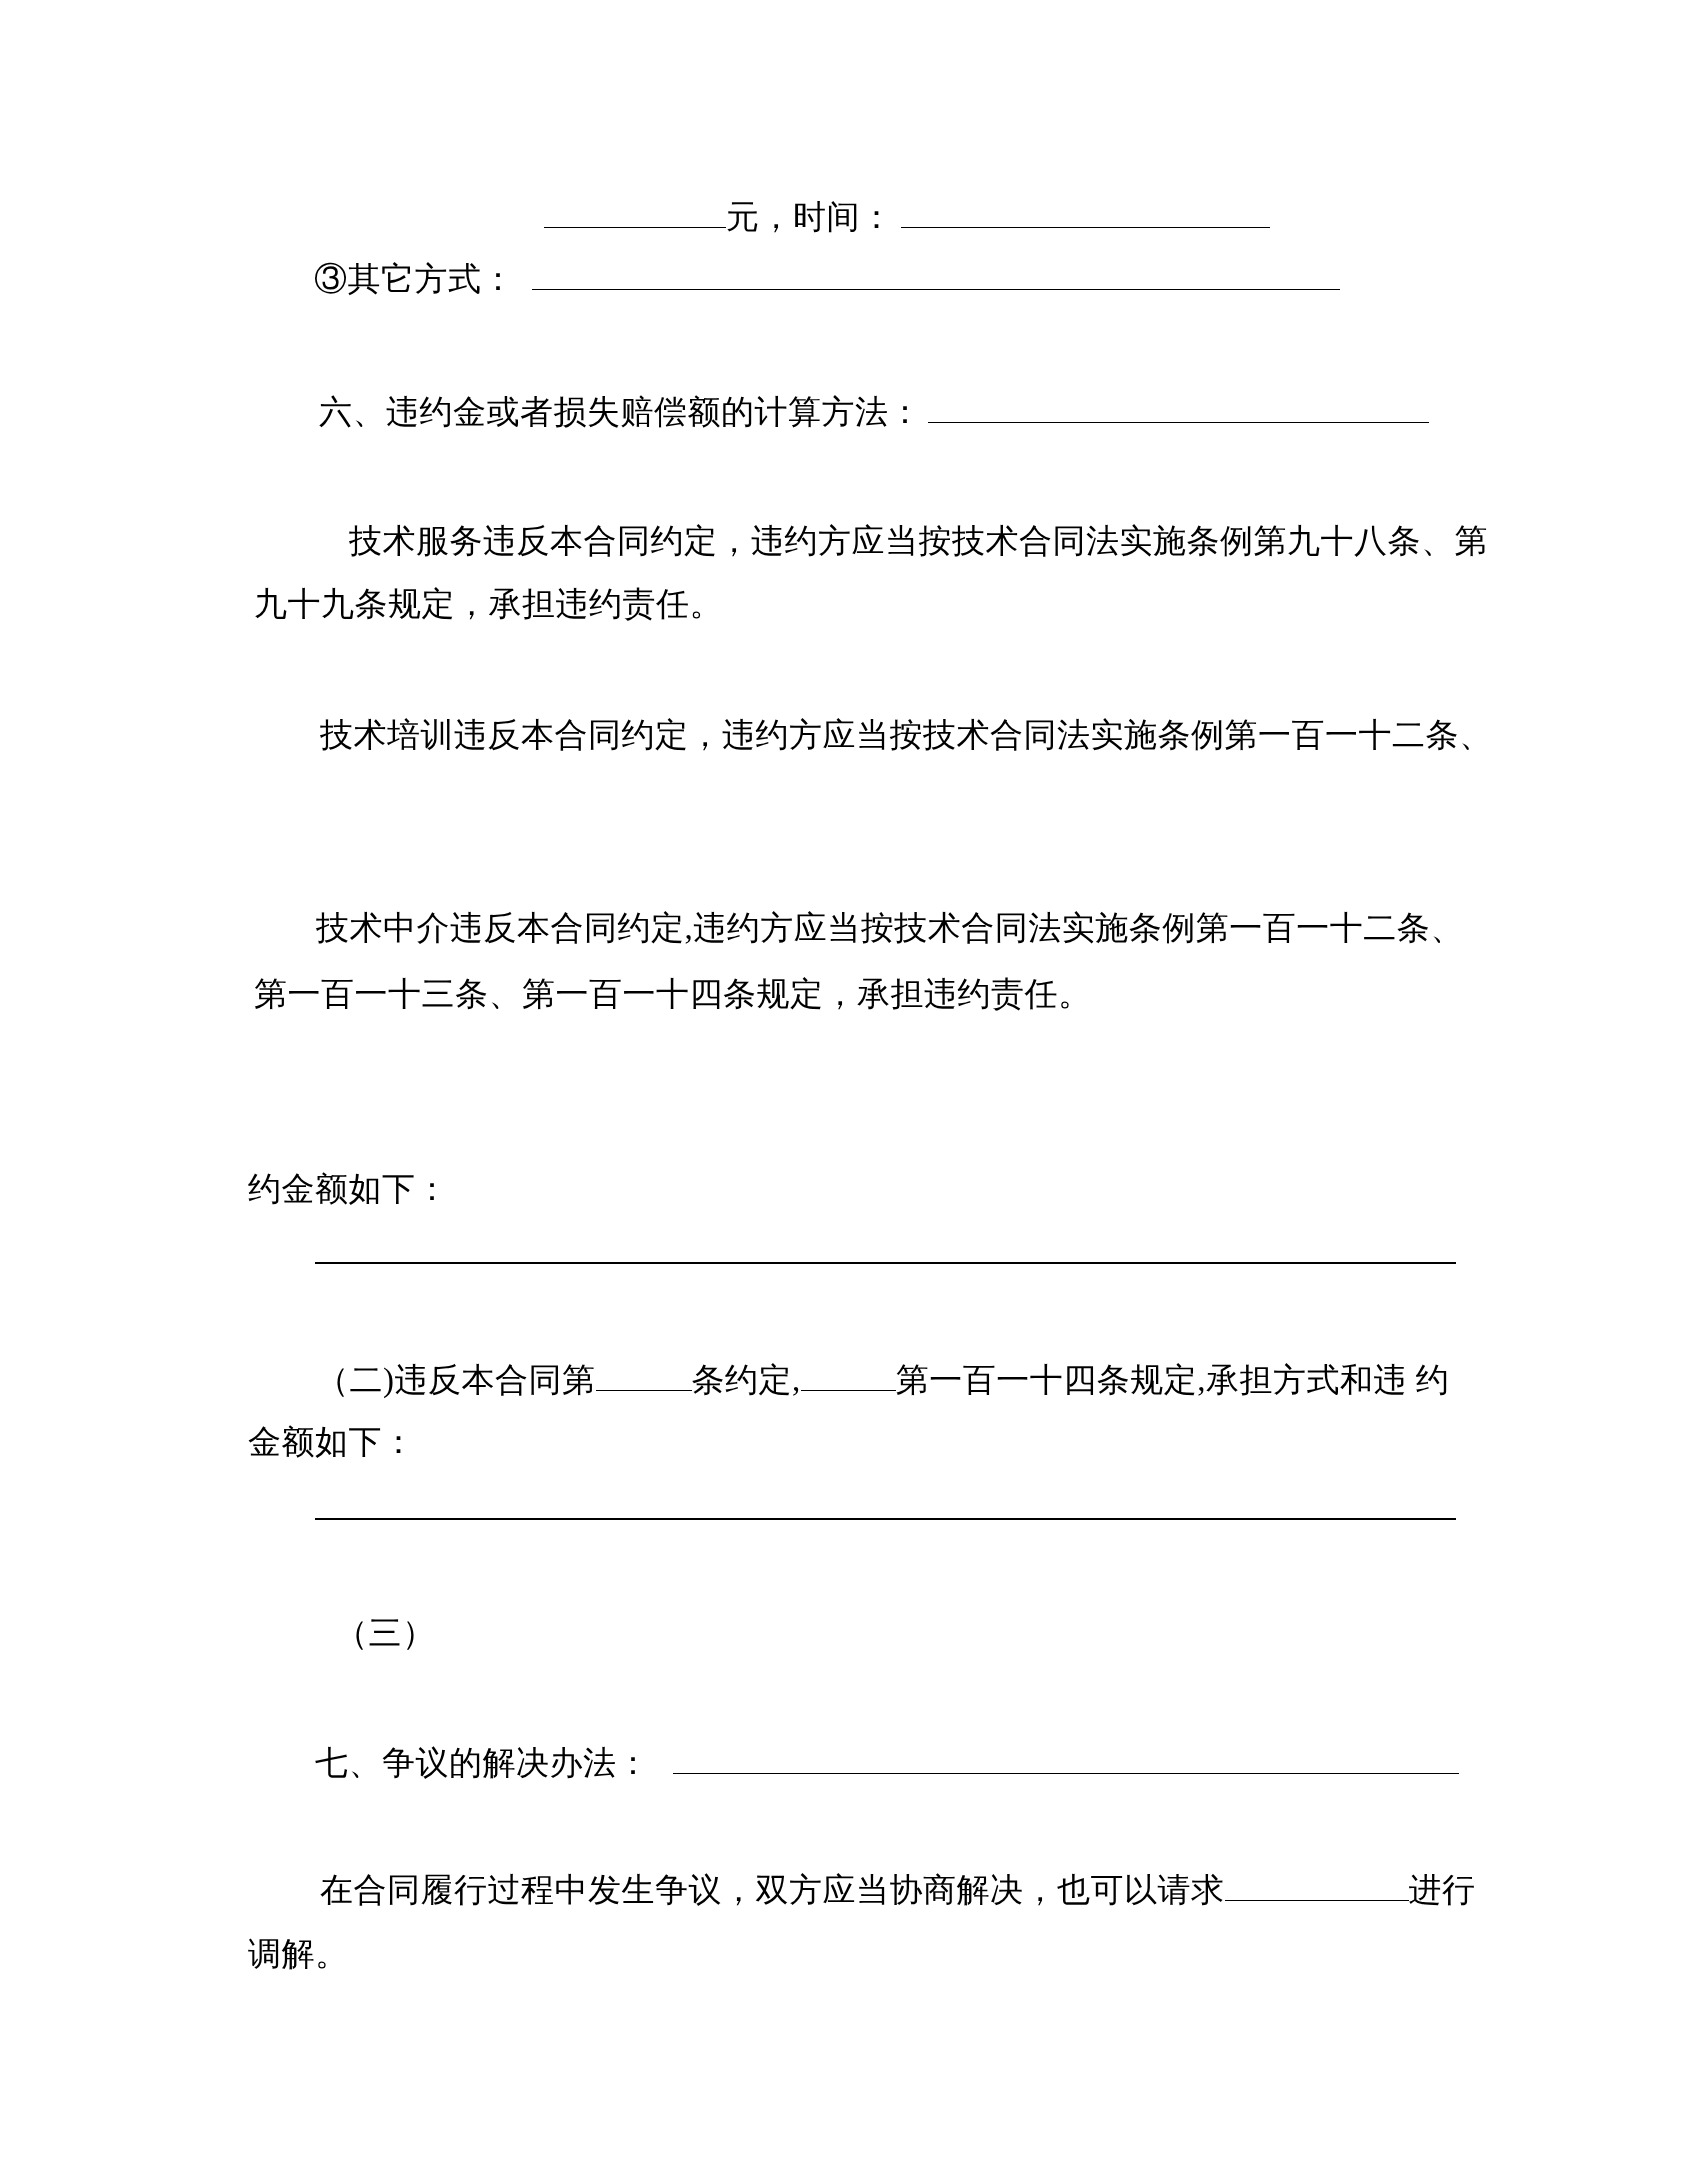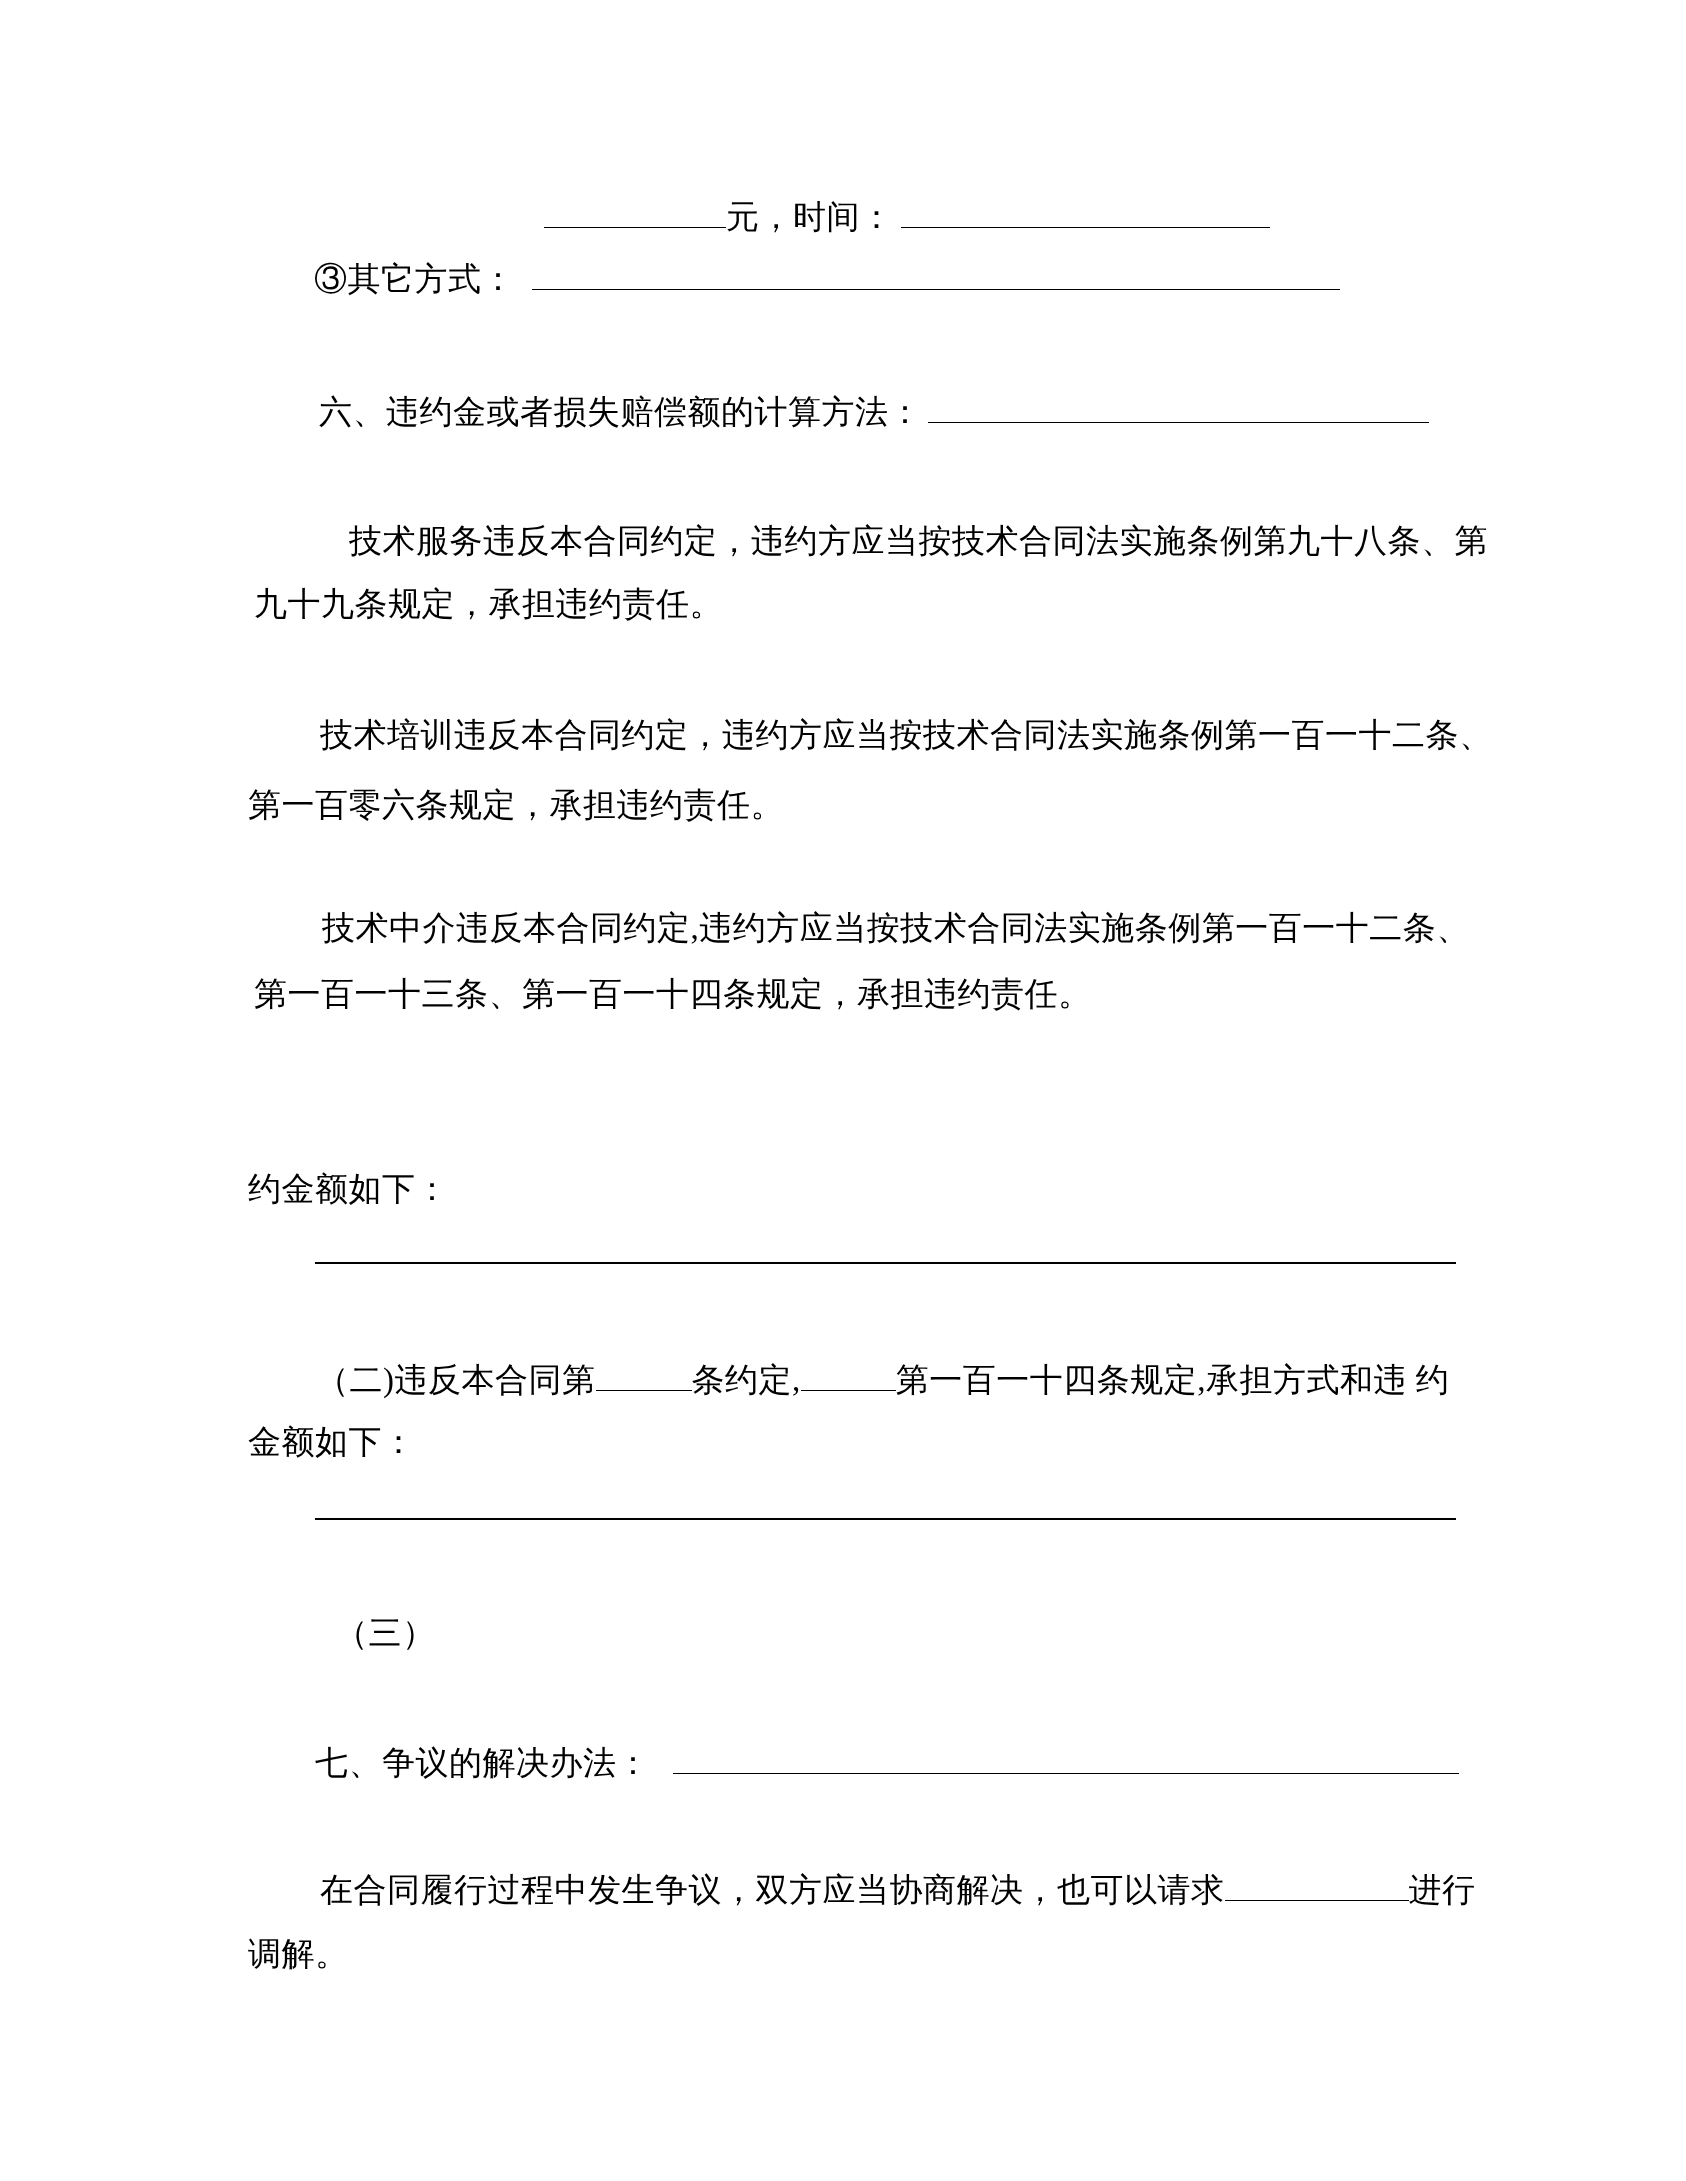--- a/index.html
+++ b/index.html
@@ -60,25 +60,22 @@
   <div class="row" style="top:517px; left:320px;margin-left:29px;">
     <span class="txt">技术服务违反本合同约定，违约方应当按技术合同法实施条例第九十八条、第</span>
   </div>
   <div class="row" style="top:580px; left:254px;">
     <span class="txt">九十九条规定，承担违约责任。</span>
   </div>
 
   <div class="row" style="top:711px; left:320px;">
     <span class="txt">技术培训违反本合同约定，违约方应当按技术合同法实施条例第一百一十二条、</span>
   </div>
-  <div class="row" style="top:781px; left:248px;">
-    <span class="txt">第一百零六条规定，承担违约责任。</span>
-  </div>
 
-  <div class="row" style="top:904px; left:316px;margin-left:6px;">
+  <div class="row" style="top:904px; left:316px;">
     <span class="txt">技术中介违反本合同约定,违约方应当按技术合同法实施条例第一百一十二条、</span>
   </div>
   <div class="row" style="top:970px; left:254px;">
     <span class="txt">第一百一十三条、第一百一十四条规定，承担违约责任。</span>
   </div>
 
   <div class="row" style="top:1165px; left:248px;">
     <span class="txt">约金额如下：</span>
   </div>
   <div class="rule" style="top:1262px; left:315px; width:1141px;"></div>

